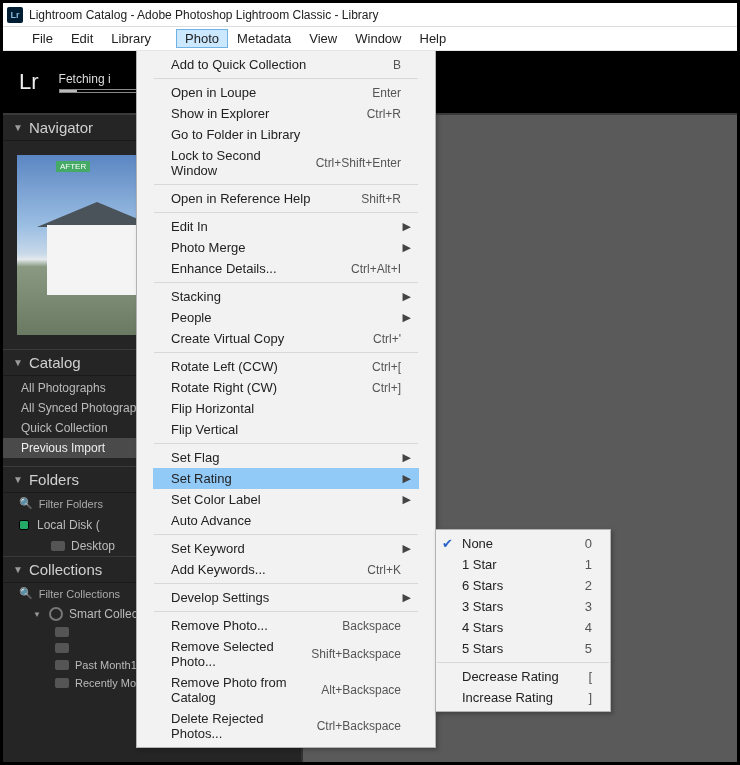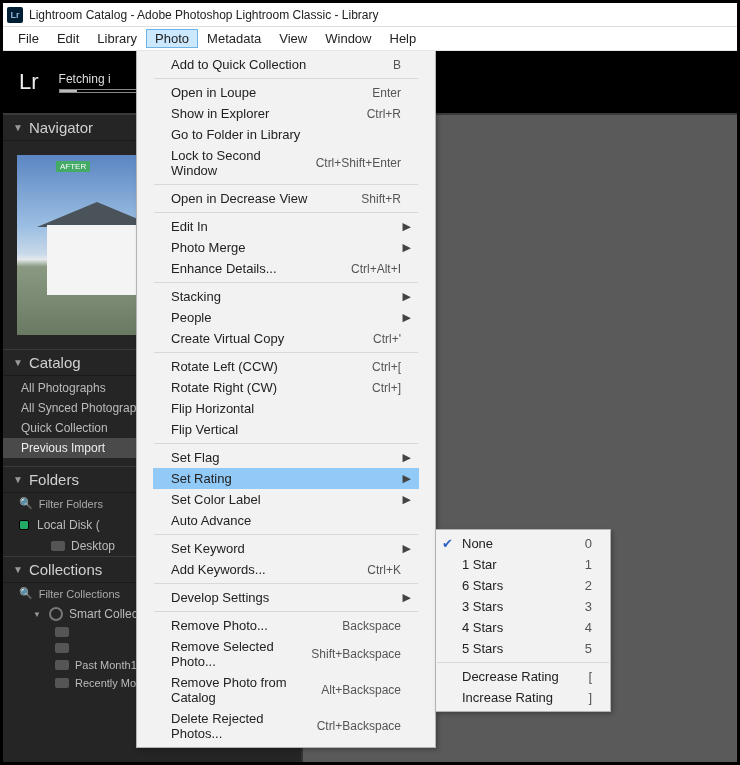--- a/index.html
+++ b/index.html
@@ -6,23 +6,23 @@
   html, body { width: 740px; height: 765px; background: #fff; overflow: hidden; }
 
   .frame { width: 740px; height: 765px; border: 3px solid #000; border-radius: 0; background: #fff; display: flex; flex-direction: column; }
 
   
   .titlebar { height: 24px; background: #fff; display: flex; align-items: center; padding: 0 4px; border-bottom: 1px solid #ddd; }
   .app-icon { width: 16px; height: 16px; background: #001e33; color: #8db8d9; font-size: 9px; font-weight: bold; display: flex; align-items: center; justify-content: center; border-radius: 2px; margin-right: 6px; }
   .titlebar-text { font-size: 12px; color: #222; }
 
   
-  .menubar { height: 24px; display: flex; align-items: center; padding-left: 6px; background: #fff; border-bottom: 1px solid #e6e6e6; }
+  .menubar { height: 24px; display: flex; align-items: center; padding-left: 20px; background: #fff; border-bottom: 1px solid #e6e6e6; }
   .menubar-item { font-size: 13px; color: #222; padding: 2px 9px; }
-  .menubar-item.active { background: #cce8ff; border: 1px solid #6fb2e6; padding: 1px 8px; }
+  .menubar-item.active { background: #cce8ff; border: 1px solid #6fb2e6; padding: 1px 8px; margin-left: 16px; }
 
   
   .main { flex: 1; background: #5a5a5a; position: relative; overflow: hidden; display: flex; }
 
   
   .topband { position: absolute; top: 0; left: 0; right: 0; height: 64px; background: #000; display: flex; align-items: center; padding-left: 16px; border-bottom: 2px solid #3a3a3a; }
   .lr-logo { color: #eee; font-size: 22px; font-weight: 300; margin-right: 20px; font-family: "Segoe UI Light", sans-serif; }
   .fetching { color: #ddd; font-size: 12px; }
   .fetching-bar { width: 90px; height: 4px; border: 1px solid #888; margin-top: 3px; }
   .fetching-fill { width: 20%; height: 100%; background: #bbb; }
@@ -206,21 +206,21 @@
         </div>
         <div class="dd-item">
           <span class="label">Go to Folder in Library</span>
         </div>
         <div class="dd-item">
           <span class="label">Lock to Second Window</span>
           <span class="shortcut">Ctrl+Shift+Enter</span>
         </div>
         <div class="dd-sep"></div>
         <div class="dd-item">
-          <span class="label">Open in Decrease View</span>
+          <span class="label">Open in Reference Help</span>
           <span class="shortcut">Shift+R</span>
         </div>
         <div class="dd-sep"></div>
         <div class="dd-item">
           <span class="label">Edit In</span>
           <span class="sub">▶</span>
         </div>
         <div class="dd-item">
           <span class="label">Photo Merge</span>
           <span class="sub">▶</span>

